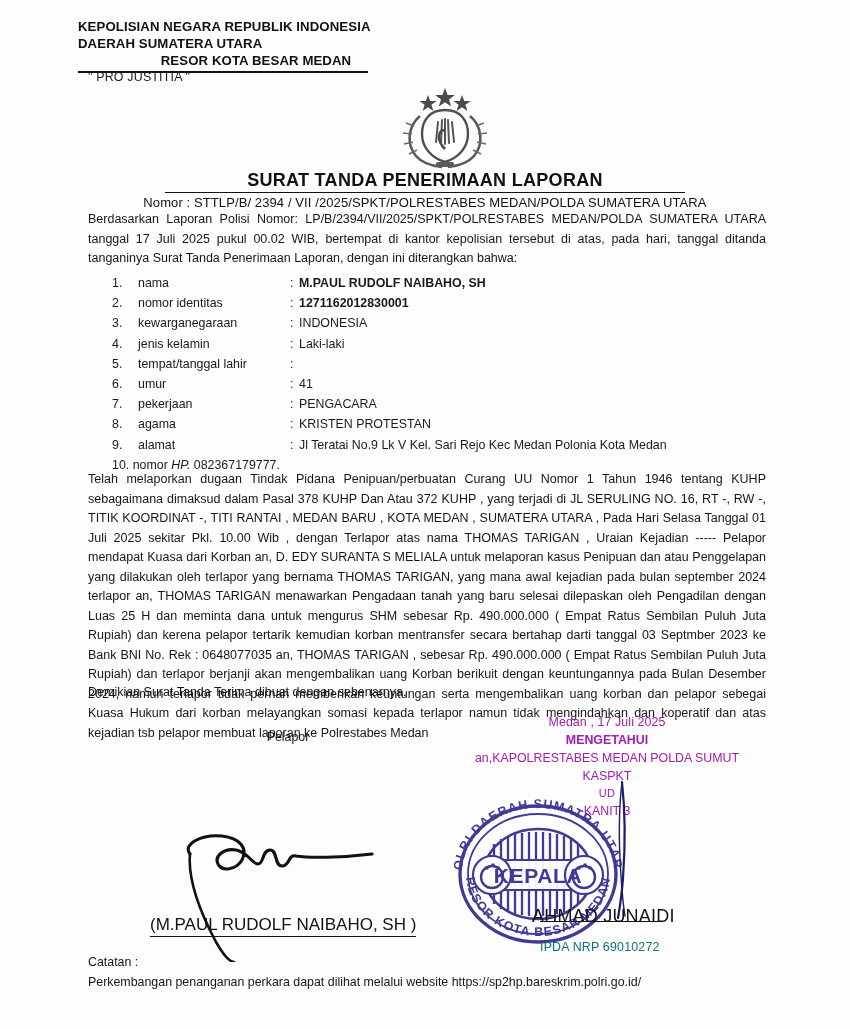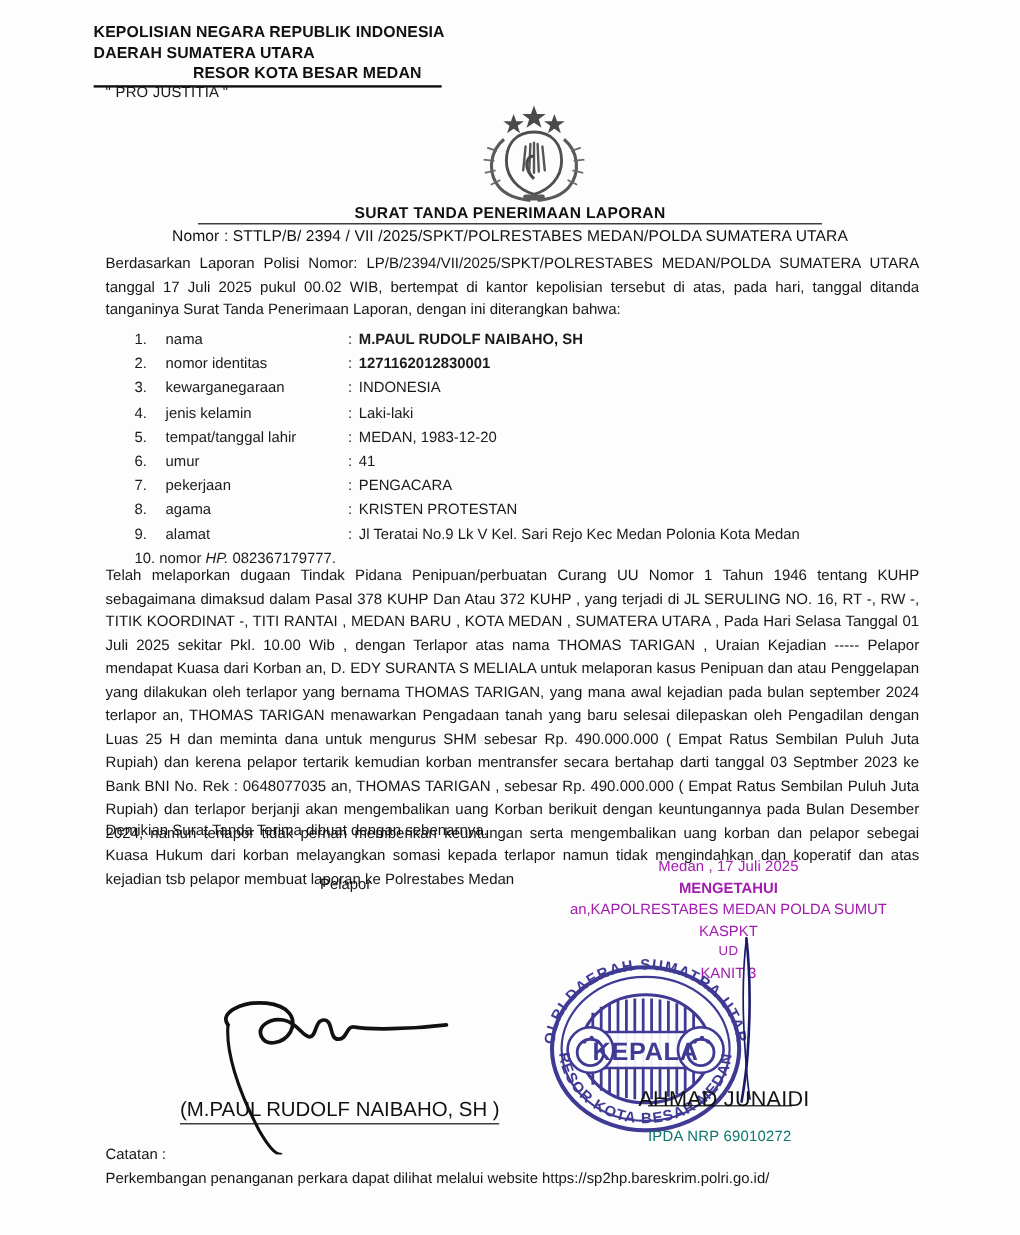--- a/index.html
+++ b/index.html
@@ -63,21 +63,21 @@
   
   .title-wrap {
     position: absolute;
     left: 0;
     top: 170px;
     width: 850px;
     text-align: center;
   }
   .doc-title {
     font-weight: bold;
-    font-size: 13px;
+    font-size: 18px;
     letter-spacing: 0.3px;
     color: #111;
   }
   .title-rule {
     width: 520px;
     margin: 1px auto 0 auto;
     border-bottom: 1.6px solid #111;
   }
   .doc-number {
     margin-top: 2px;
@@ -308,21 +308,20 @@
     <div class="ident-row">
       <span class="ident-num">4.</span>
       <span class="ident-label">jenis kelamin</span>
       <span class="ident-colon">:</span>
       <span class="ident-value">Laki-laki</span>
     </div>
     <div class="ident-row">
       <span class="ident-num">5.</span>
       <span class="ident-label">tempat/tanggal lahir</span>
       <span class="ident-colon">:</span>
-      <span class="ident-value">MEDAN, 1983-12-20</span>
     </div>
     <div class="ident-row">
       <span class="ident-num">6.</span>
       <span class="ident-label">umur</span>
       <span class="ident-colon">:</span>
       <span class="ident-value">41</span>
     </div>
     <div class="ident-row">
       <span class="ident-num">7.</span>
       <span class="ident-label">pekerjaan</span>

